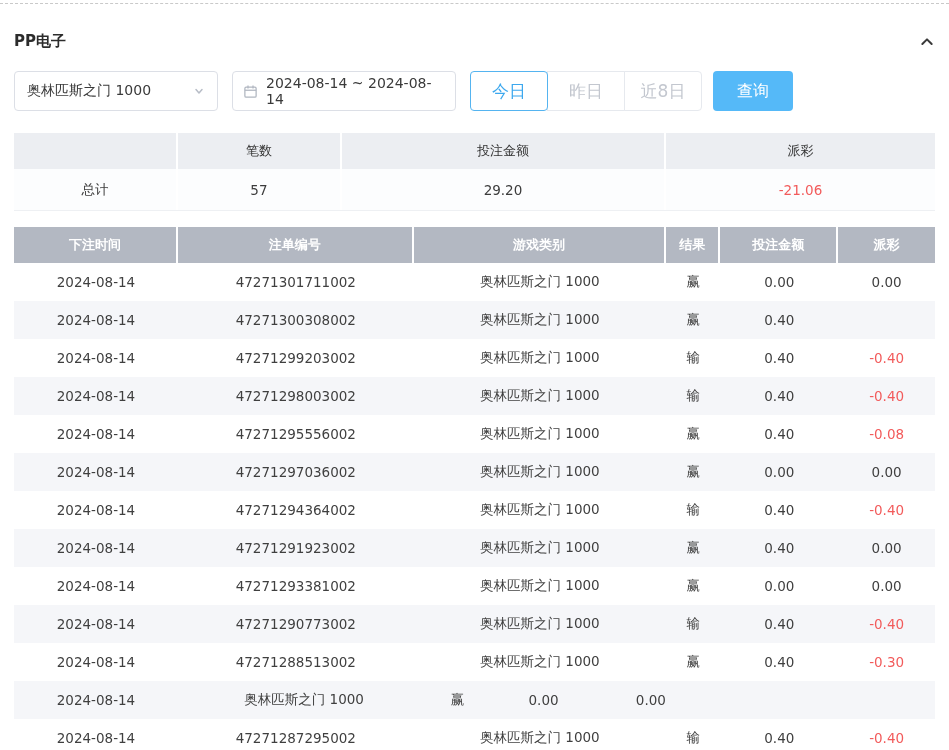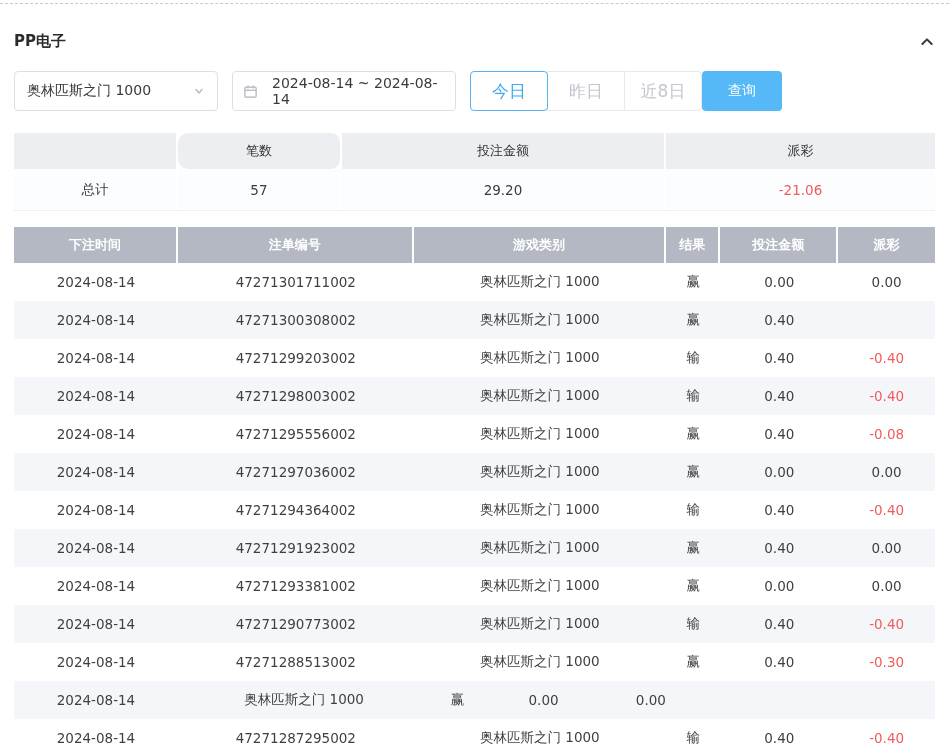--- a/index.html
+++ b/index.html
@@ -30,56 +30,56 @@
     border: 1px solid #dcdfe6; border-radius: 4px;
     display: flex; align-items: center; justify-content: space-between;
     padding: 0 12px; font-size: 14px; color: #3a3a3a;
     cursor: pointer; background: #fff;
   }
   .date-box {
     width: 224px; height: 40px; margin-left: 14px;
     border: 1px solid #dcdfe6; border-radius: 4px;
     display: flex; align-items: center;
     padding: 0 10px; font-size: 14px; color: #3a3a3a;
-    cursor: pointer; background: #fff; gap: 6px;
+    cursor: pointer; background: #fff;
   }
   .date-box .cal { margin-right: 8px; display: flex; align-items: center; }
   .btn-group { display: flex; margin-left: 14px; }
   .qbtn {
     width: 78px; height: 40px; background: #fff;
     border: 1px solid #e6e9ee; color: #c3c7cf;
     font-size: 17px; cursor: pointer; margin-left: -1px;
     font-family: inherit; position: relative;
   }
   .qbtn:first-child { margin-left: 0; border-radius: 4px 0 0 4px; }
   .qbtn:last-child { border-radius: 0 4px 4px 0; }
   .qbtn.active { border-color: #55b4f0; color: #3da8ee; z-index: 2; border-radius: 4px; }
   .query-btn {
-    width: 80px; height: 40px;
+    margin-left: 11px; width: 80px; height: 40px;
     background: #55b9f8; color: #fff; border: none; border-radius: 4px;
-    font-size: 14px; cursor: pointer; font-family: inherit;
+    font-size: 16px; cursor: pointer; font-family: inherit;
   }
 
   
   .summary { margin-top: 22px; }
   .s-head { display: flex; }
   .s-cell {
     background: #eceef2; height: 36px;
     display: flex; align-items: center; justify-content: center;
     font-size: 13px; color: #333; border-right: 2px solid #fff;
   }
   .s-cell:last-child { border-right: none; }
   .s-row { display: flex; background: #fcfdfe; border-bottom: 1px solid #eef0f3; }
   .s-val {
     height: 41px; display: flex; align-items: center; justify-content: center;
     font-size: 13.5px; color: #3c3c3c; border-right: 2px solid #fff;
   }
   .s-val:last-child { border-right: none; }
   .sc-label  { width: 17.8%; font-family: Liberation Serif, serif; }
-  .sc-count  { width: 17.8%; border-radius: 10px; }
+  .sc-count  { width: 17.8%; }
   .sc-amount { width: 35.2%; }
   .sc-payout { width: 29.2%; }
 
   
   .dtable { margin-top: 16px; }
   .t-head { display: flex; }
   .th {
     background: #b3b8c2; color: #fff; height: 36px;
     display: flex; align-items: center; justify-content: center;
     font-size: 13px; font-weight: bold; border-right: 2px solid #fff;

